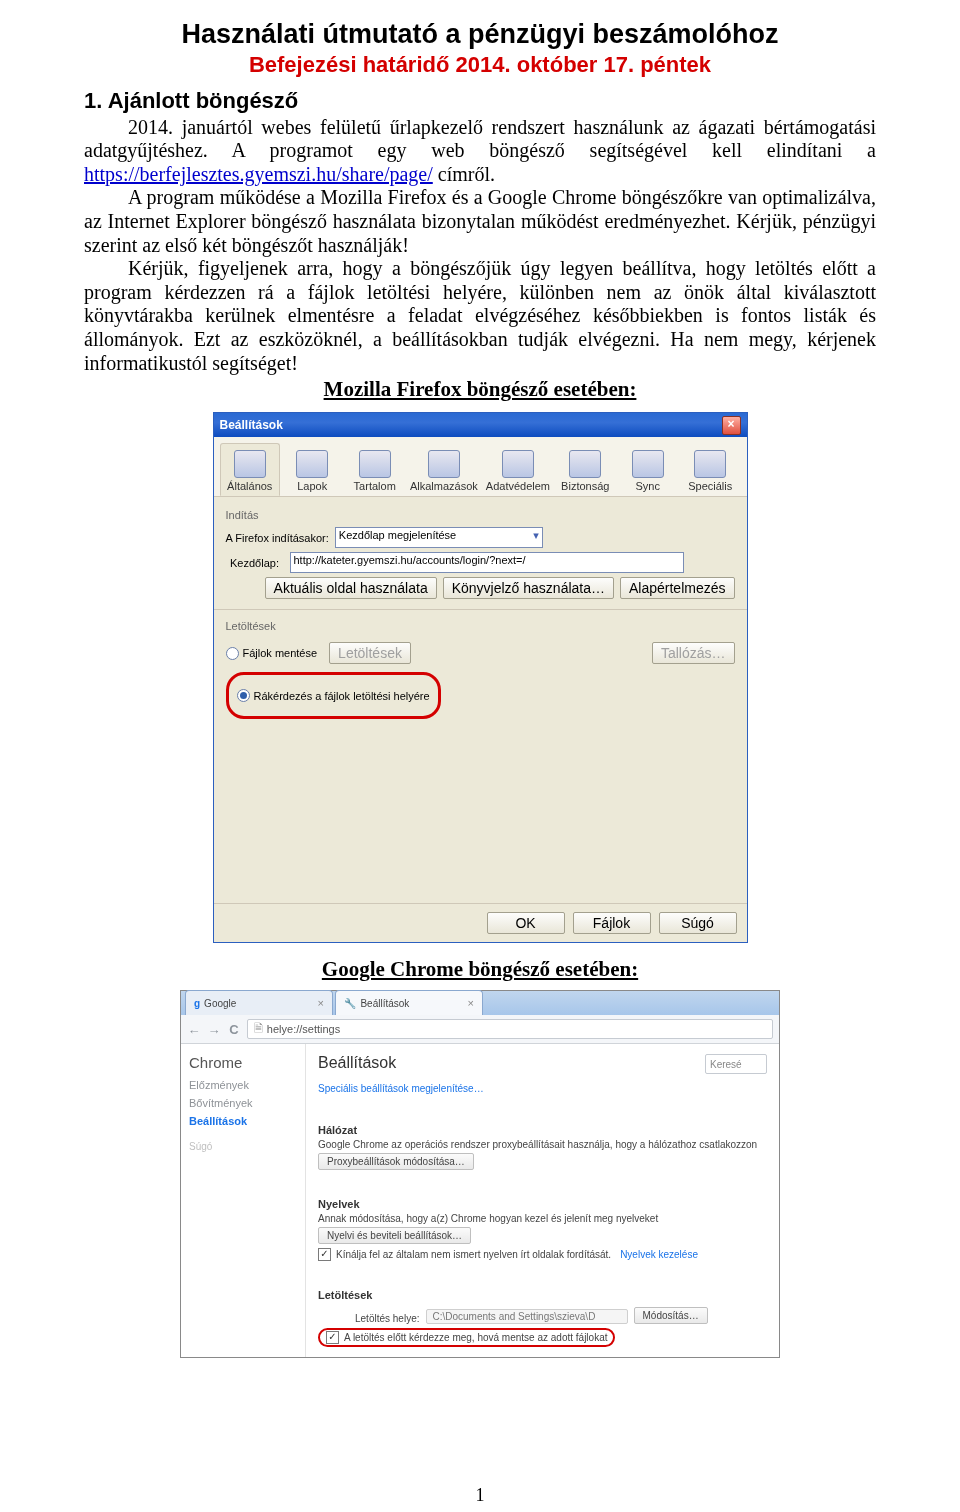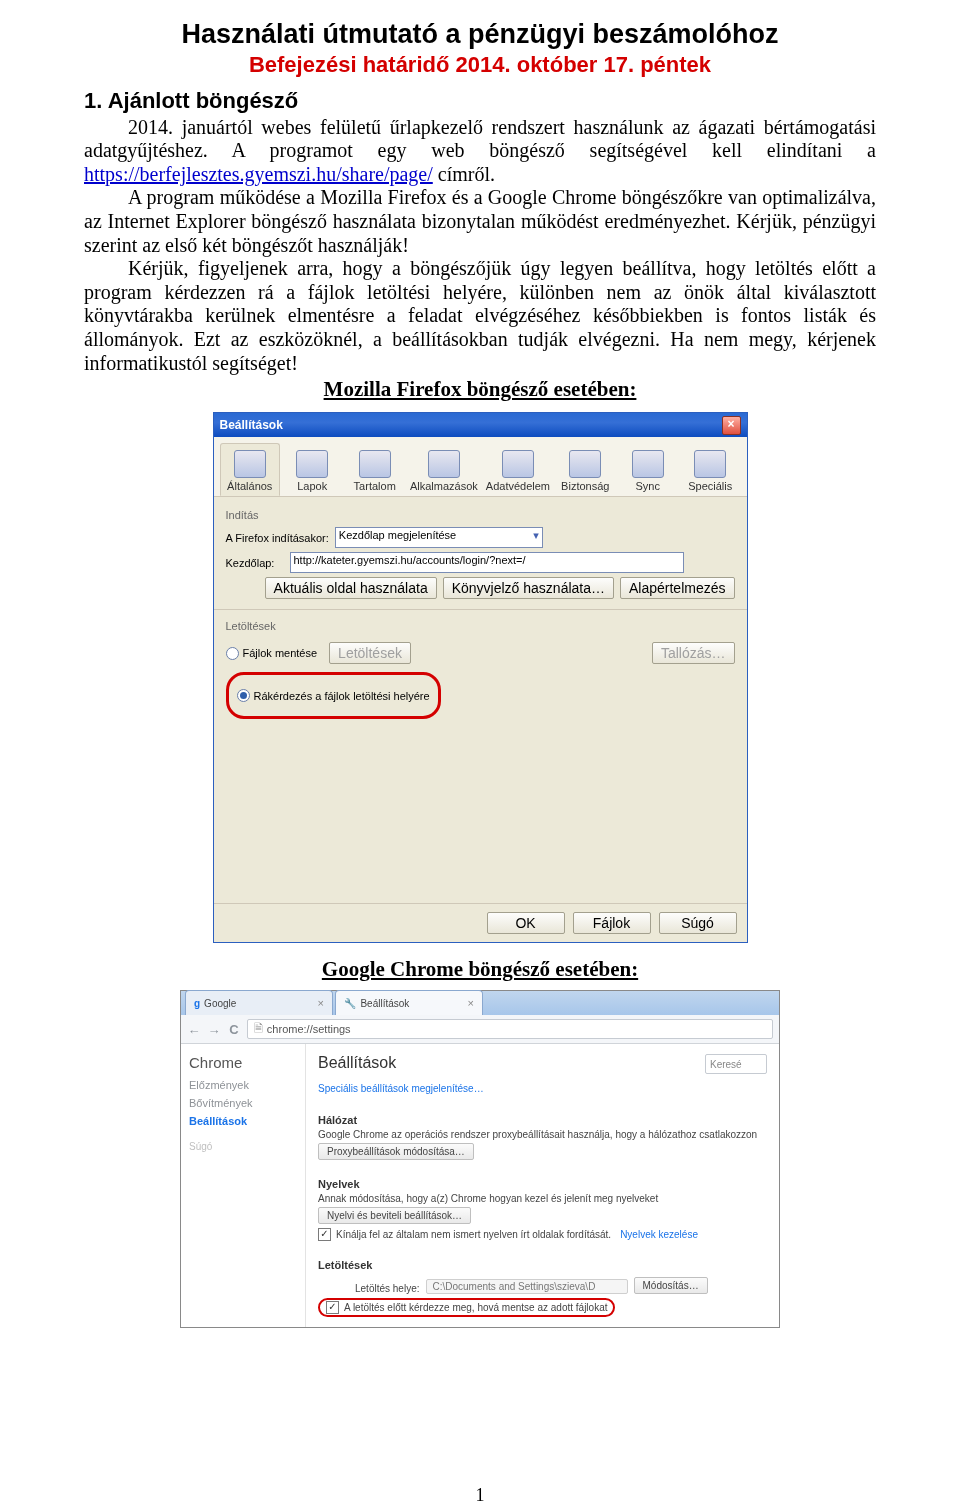--- a/index.html
+++ b/index.html
@@ -172,21 +172,21 @@
   .chrome-sidebar{
     width:108px;border-right:1px solid #e3e3e3;padding:10px 8px;font-size:11px;color:#666;
   }
   .chrome-sidebar h3{margin:0 0 8px 0;font-size:15px;color:#555;font-weight:normal;}
   .chrome-sidebar .item{margin:6px 0;color:#8e9297;}
   .chrome-sidebar .item.active{color:#1a73e8;font-weight:bold;}
   .chrome-sidebar .sugo{color:#bfbfbf;margin-top:14px;font-size:10px;}
   .chrome-main{flex:1;padding:10px 12px;}
   .chrome-main h2{margin:0 0 6px 0;font-size:16px;font-weight:normal;color:#333;}
   .chrome-link{color:#1a73e8;font-size:10px;}
-  .chrome-section{margin-top:18px;font-size:10px;color:#444;}
+  .chrome-section{margin-top:28px;font-size:10px;color:#444;}
   .chrome-section h4{margin:0 0 3px 0;font-size:11px;font-weight:bold;color:#333;}
   .chrome-btn{
     display:inline-block;background:linear-gradient(#fbfbfb,#e9e9e9);border:1px solid #bfbfbf;
     border-radius:2px;padding:2px 8px;font-size:10px;color:#444;margin-top:3px;
   }
   .chrome-input{
     display:inline-block;background:#f5f5f5;border:1px solid #cfcfcf;border-radius:2px;
     padding:1px 6px;font-size:10px;color:#777;width:188px;
   }
   .chrome-check{display:flex;align-items:center;gap:5px;margin-top:4px;}
@@ -239,21 +239,21 @@
       <div class="ff-tab"><div class="ff-tabicon"></div><span>Sync</span></div>
       <div class="ff-tab"><div class="ff-tabicon"></div><span>Speciális</span></div>
     </div>
     <div class="ff-panel">
       <div class="ff-group-title">Indítás</div>
       <div class="ff-row">
         <span class="ff-label">A Firefox indításakor:</span>
         <span class="ff-select">Kezdőlap megjelenítése</span>
       </div>
       <div class="ff-row">
-        <span class="ff-label" style="width:58px;">Kezdőlap:</span>
+        <span class="ff-label" style="width:58px;text-align:center;">Kezdőlap:</span>
         <span class="ff-input long">http://kateter.gyemszi.hu/accounts/login/?next=/</span>
       </div>
       <div class="ff-row" style="justify-content:flex-end;gap:6px;">
         <span class="ff-btn">Aktuális oldal használata</span>
         <span class="ff-btn">Könyvjelző használata…</span>
         <span class="ff-btn">Alapértelmezés</span>
       </div>
       <div class="ff-sep"></div>
       <div class="ff-group-title">Letöltések</div>
       <div class="ff-row" style="justify-content:space-between;">
@@ -291,21 +291,21 @@
         <span>Beállítások</span>
         <span class="x">×</span>
       </div>
     </div>
     <div class="chrome-toolbar">
       <span class="chrome-nav">←</span>
       <span class="chrome-nav">→</span>
       <span class="chrome-nav" style="font-weight:bold;">C</span>
       <div class="chrome-omnibox">
         <span style="color:#888;margin-right:4px;">🗎</span>
-        <span>chrome://settings</span>
+        <span>helye://settings</span>
       </div>
     </div>
     <div class="chrome-body">
       <div class="chrome-sidebar">
         <h3>Chrome</h3>
         <div class="item">Előzmények</div>
         <div class="item">Bővítmények</div>
         <div class="item active">Beállítások</div>
         <div class="sugo">Súgó</div>
       </div>

